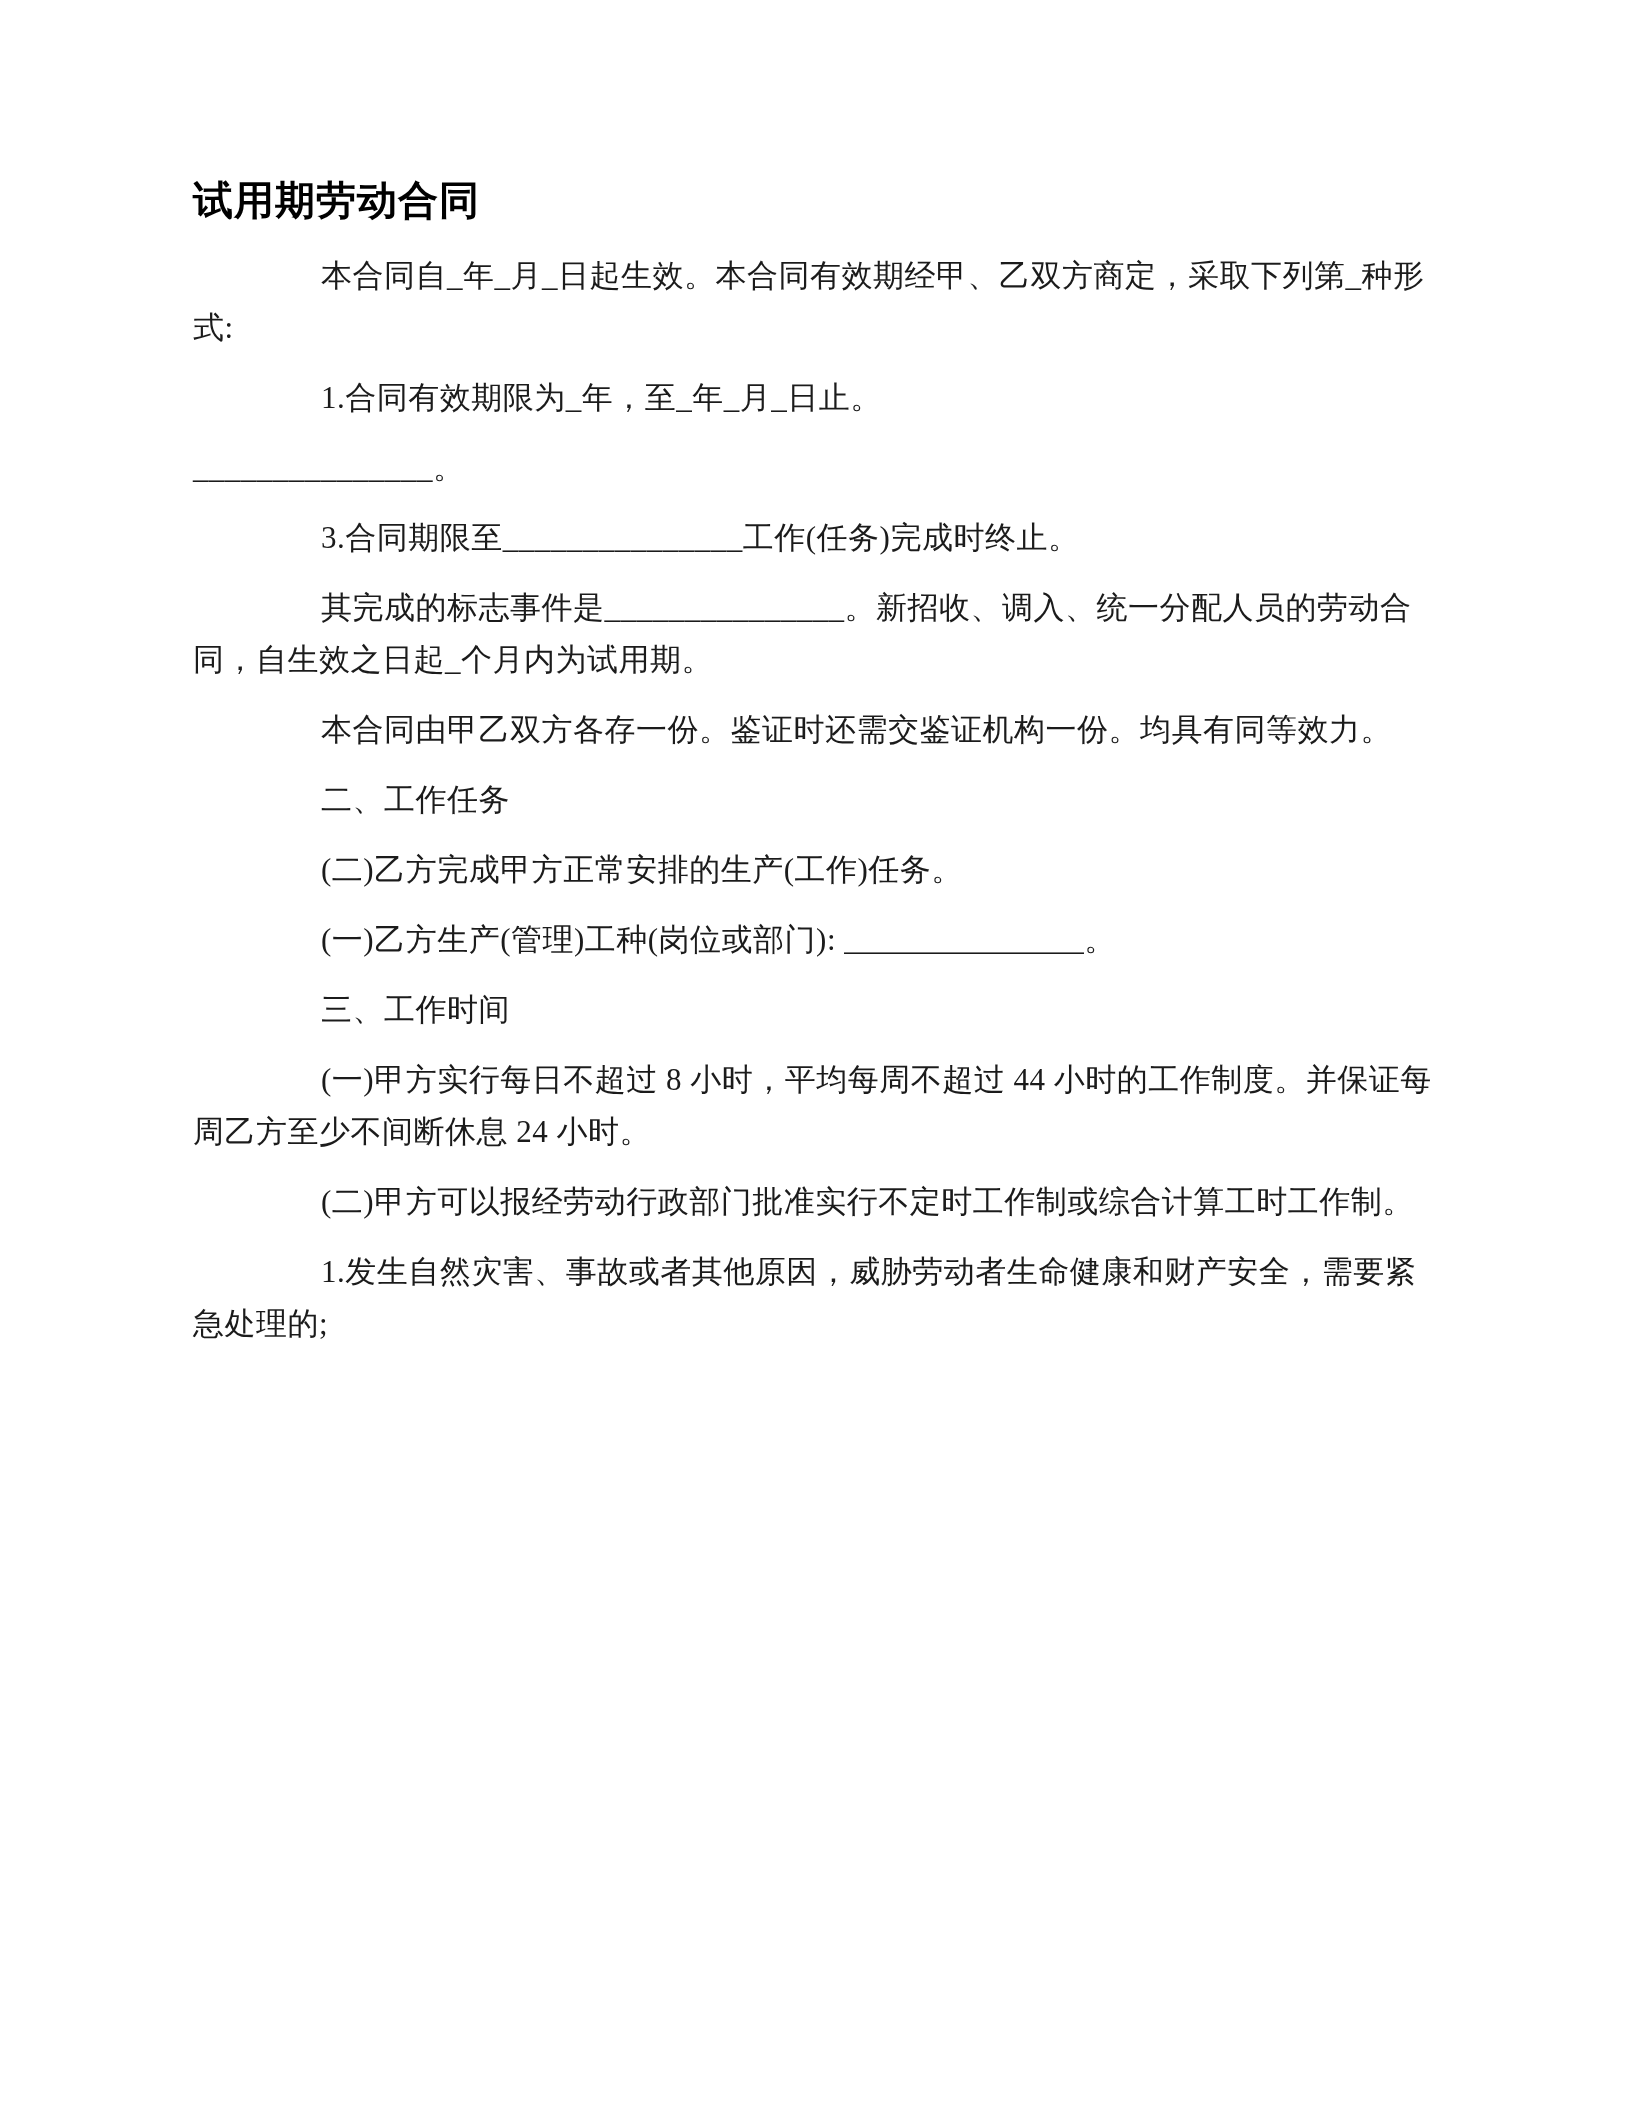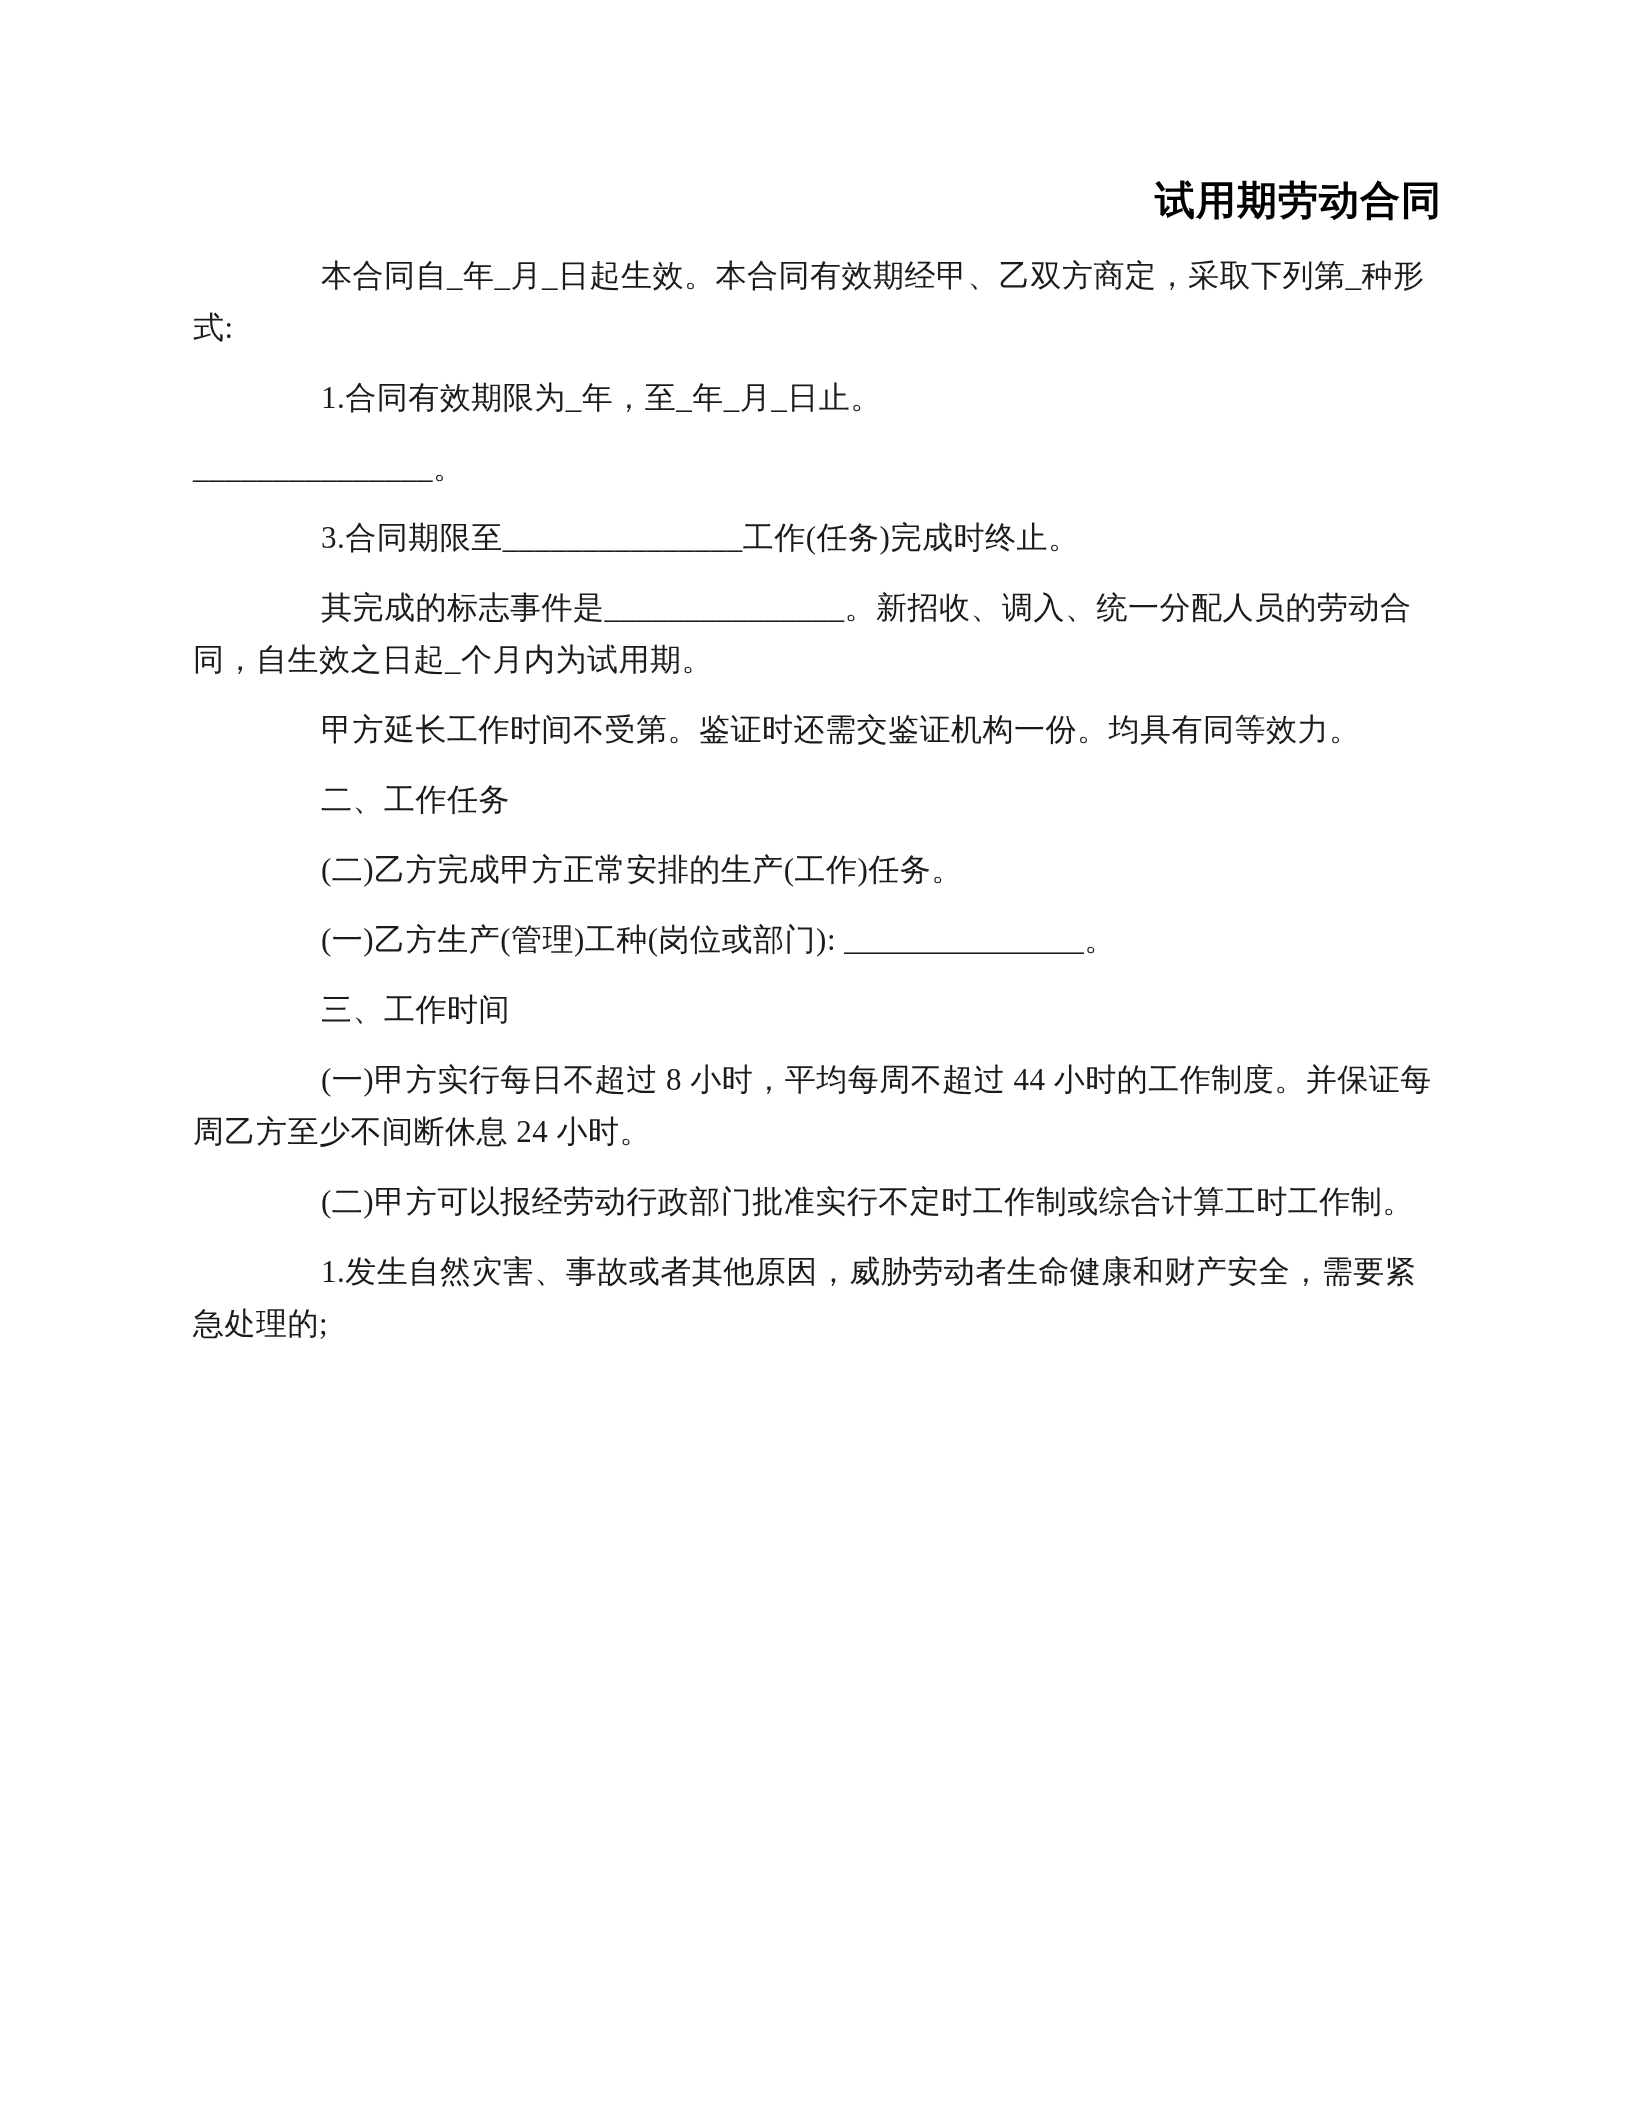--- a/index.html
+++ b/index.html
@@ -13,21 +13,21 @@
     height: 2112px;
     box-sizing: border-box;
     background: #ffffff;
     padding: 176px 190px 0 193px;
     overflow: hidden;
     font-family: "Liberation Serif", "DejaVu Serif", serif;
     color: #1b1b1b;
   }
   .doc-title {
     margin: 0 0 26px 0;
-    text-align: right;
+    text-align: left;
     font-family: "Liberation Sans", "DejaVu Sans", sans-serif;
     font-weight: 700;
     font-size: 40px;
     line-height: 48px;
     color: #000000;
     letter-spacing: 1px;
   }
   .doc-body p.para {
     margin: 0 0 18px 0;
     font-size: 31px;
@@ -45,21 +45,21 @@
 <body>
 
 <div class="page" style="background: rgb(255, 255, 255); color: rgb(27, 27, 27);">
   <h1 class="doc-title" style="color: rgb(0, 0, 0);">试用期劳动合同</h1>
   <div class="doc-body" id="doc-body">
       <p class="para">本合同自_年_月_日起生效。本合同有效期经甲、乙双方商定，采取下列第_种形式:</p>
       <p class="para">1.合同有效期限为_年，至_年_月_日止。</p>
       <p class="para flush">_______________。</p>
       <p class="para">3.合同期限至_______________工作(任务)完成时终止。</p>
       <p class="para">其完成的标志事件是_______________。新招收、调入、统一分配人员的劳动合同，自生效之日起_个月内为试用期。</p>
-      <p class="para">甲方延长工作时间不受第。鉴证时还需交鉴证机构一份。均具有同等效力。</p>
+      <p class="para">本合同由甲乙双方各存一份。鉴证时还需交鉴证机构一份。均具有同等效力。</p>
       <p class="para">二、工作任务</p>
       <p class="para">(二)乙方完成甲方正常安排的生产(工作)任务。</p>
       <p class="para">(一)乙方生产(管理)工种(岗位或部门): _______________。</p>
       <p class="para">三、工作时间</p>
       <p class="para">(一)甲方实行每日不超过 8 小时，平均每周不超过 44 小时的工作制度。并保证每周乙方至少不间断休息 24 小时。</p>
       <p class="para">(二)甲方可以报经劳动行政部门批准实行不定时工作制或综合计算工时工作制。</p>
       <p class="para">1.发生自然灾害、事故或者其他原因，威胁劳动者生命健康和财产安全，需要紧急处理的;</p>
     </div>
 </div>
 

